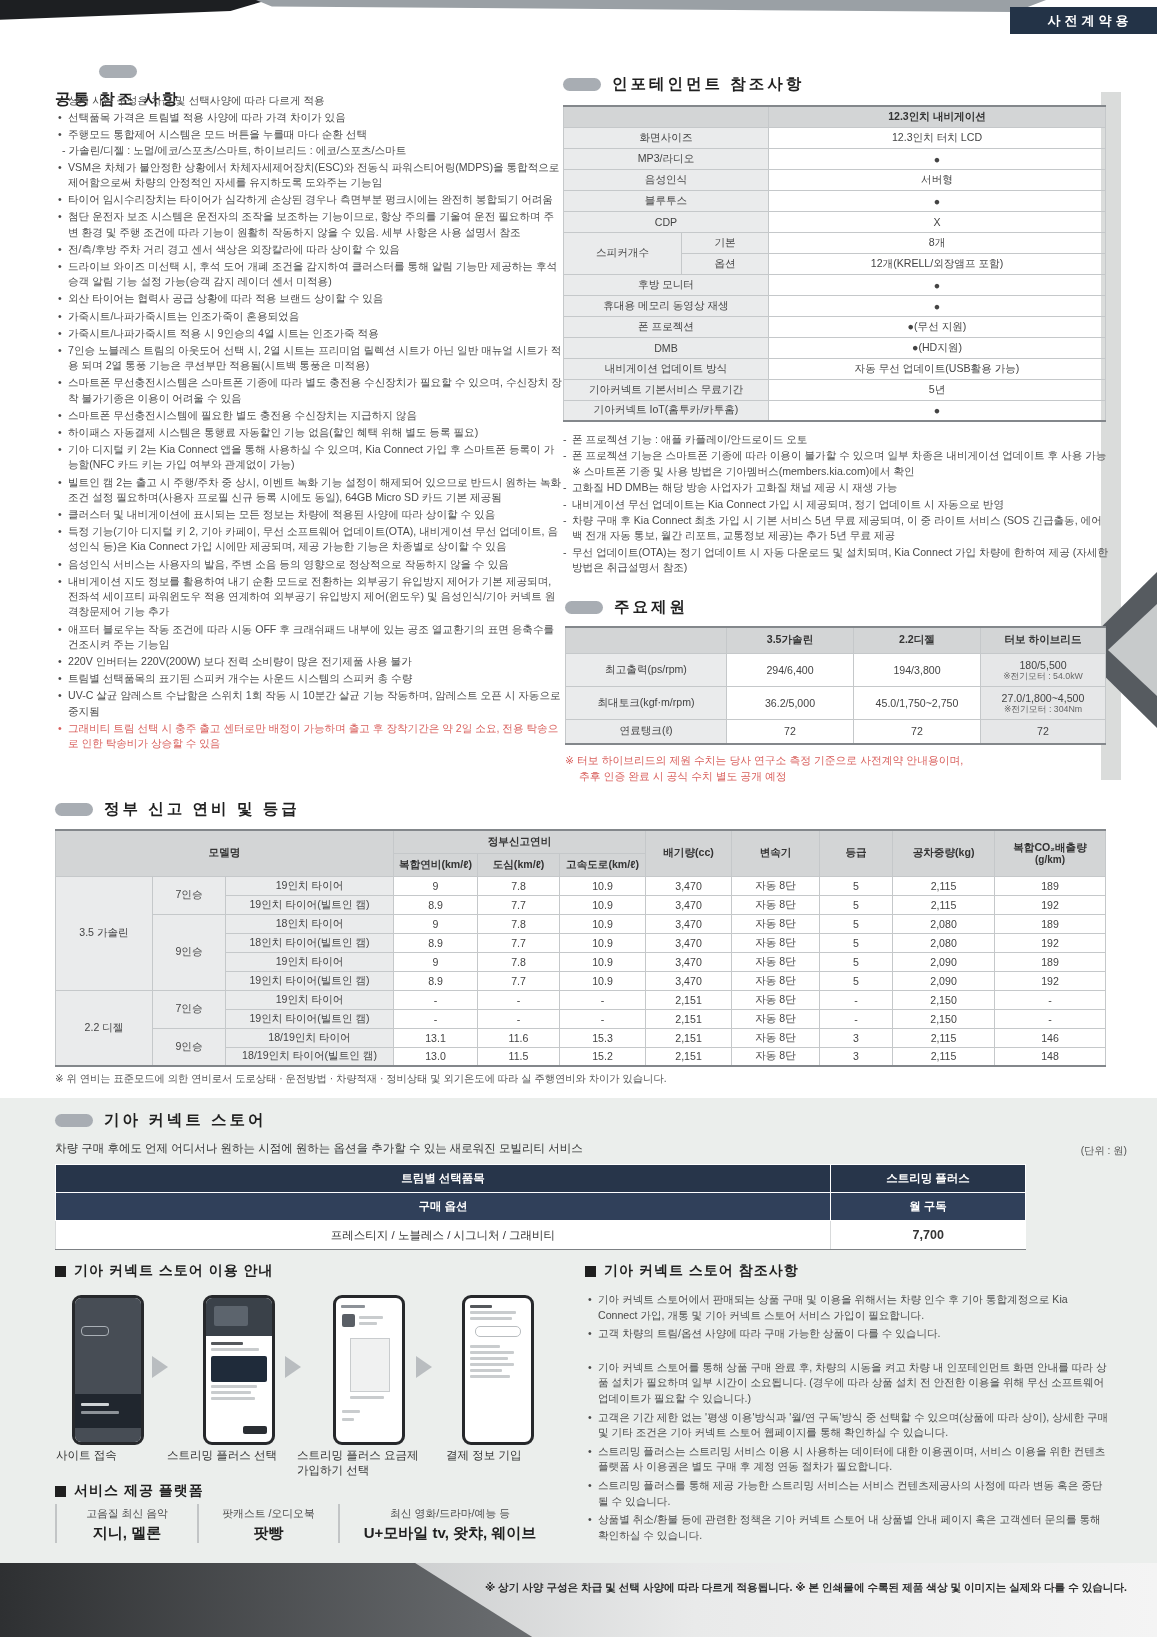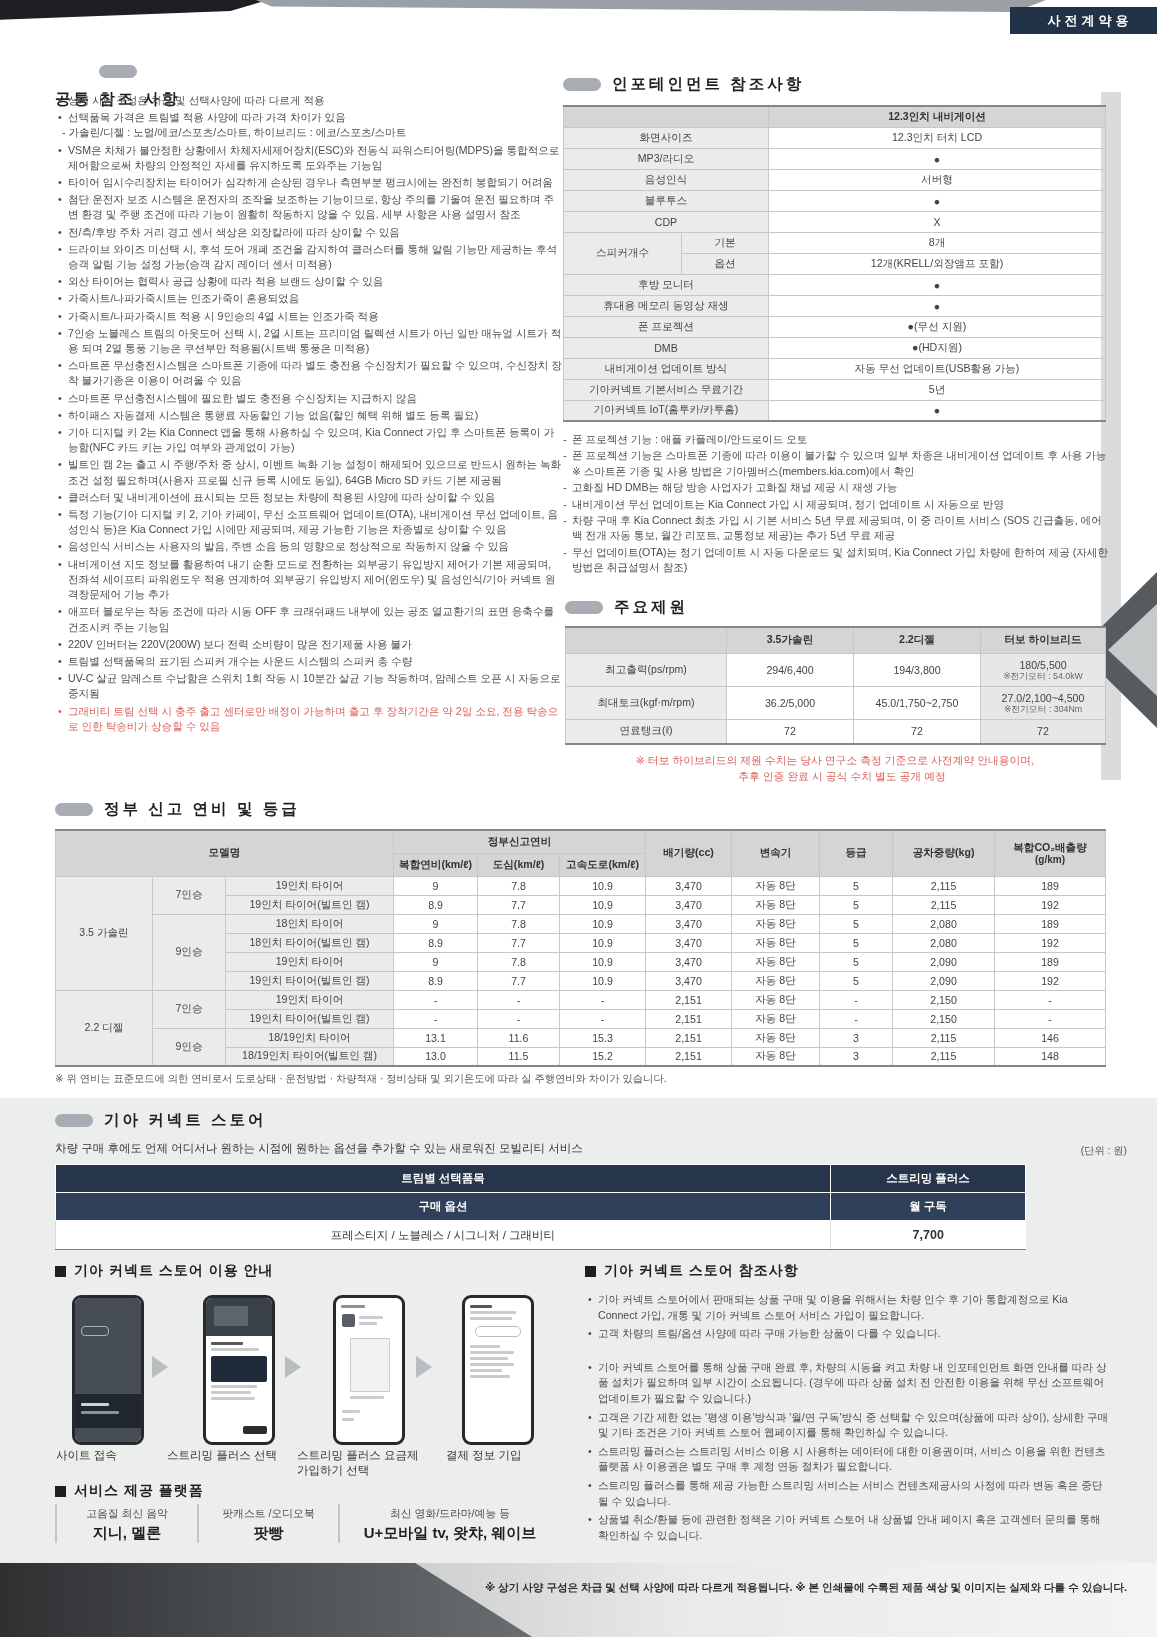--- a/index.html
+++ b/index.html
@@ -76,20 +76,21 @@
   <div class="deco-arrow2"></div>
   <div class="badge">사전계약용</div>
 
   <div class="abs sec-h" style="left:55px;top:65px;flex-direction:column;">
     <span class="pill"></span>
     <span>공통 참조 사항</span>
   </div>
   <div class="abs" style="left:58px;top:93px;width:505px;">
     <div class="blt">상기 사양 구성은 차급 및 선택사양에 따라 다르게 적용</div>
     <div class="blt">선택품목 가격은 트림별 적용 사양에 따라 가격 차이가 있음</div>
+    <div class="blt">주행모드 통합제어 시스템은 모드 버튼을 누를때 마다 순환 선택</div>
     <div class="blt sub">- 가솔린/디젤 : 노멀/에코/스포츠/스마트, 하이브리드 : 에코/스포츠/스마트</div>
     <div class="blt">VSM은 차체가 불안정한 상황에서 차체자세제어장치(ESC)와 전동식 파워스티어링(MDPS)을 통합적으로 제어함으로써 차량의 안정적인 자세를 유지하도록 도와주는 기능임</div>
     <div class="blt">타이어 임시수리장치는 타이어가 심각하게 손상된 경우나 측면부분 펑크시에는 완전히 봉합되기 어려움</div>
     <div class="blt">첨단 운전자 보조 시스템은 운전자의 조작을 보조하는 기능이므로, 항상 주의를 기울여 운전 필요하며 주변 환경 및 주행 조건에 따라 기능이 원활히 작동하지 않을 수 있음. 세부 사항은 사용 설명서 참조</div>
     <div class="blt">전/측/후방 주차 거리 경고 센서 색상은 외장칼라에 따라 상이할 수 있음</div>
     <div class="blt">드라이브 와이즈 미선택 시, 후석 도어 개폐 조건을 감지하여 클러스터를 통해 알림 기능만 제공하는 후석 승객 알림 기능 설정 가능(승객 감지 레이더 센서 미적용)</div>
     <div class="blt">외산 타이어는 협력사 공급 상황에 따라 적용 브랜드 상이할 수 있음</div>
     <div class="blt">가죽시트/나파가죽시트는 인조가죽이 혼용되었음</div>
     <div class="blt">가죽시트/나파가죽시트 적용 시 9인승의 4열 시트는 인조가죽 적용</div>
     <div class="blt">7인승 노블레스 트림의 아웃도어 선택 시, 2열 시트는 프리미엄 릴렉션 시트가 아닌 일반 매뉴얼 시트가 적용 되며 2열 통풍 기능은 쿠션부만 적용됨(시트백 통풍은 미적용)</div>
@@ -217,33 +218,33 @@
       <td class="hy">
         <span>180/5,500</span>
         <span class="small-note">※전기모터 : 54.0kW</span>
       </td>
     </tr>
     <tr style="height:33px">
       <td class="lb">최대토크(kgf·m/rpm)</td>
       <td>36.2/5,000</td>
       <td>45.0/1,750~2,750</td>
       <td class="hy">
-        <span>27.0/2,100~4,500</span>
+        <span>27.0/1,800~4,500</span>
         <span class="small-note">※전기모터 : 304Nm</span>
       </td>
     </tr>
     <tr style="height:25px">
       <td class="lb">연료탱크(ℓ)</td>
       <td>72</td>
       <td>72</td>
       <td class="hy">72</td>
     </tr>
   </tbody>
     </table>
-  <div class="abs red-note" style="left:565px;top:752px;width:540px;text-align:center;">
+  <div class="abs red-note" style="left:565px;top:752px;width:540px;">
     <div>※ 터보 하이브리드의 제원 수치는 당사 연구소 측정 기준으로 사전계약 안내용이며,</div>
     <div style="padding-left:14px;">추후 인증 완료 시 공식 수치 별도 공개 예정</div>
   </div>
 
   <div class="abs sec-h" style="left:55px;top:799px;">
     <span class="pill"></span>
     <span>정부 신고 연비 및 등급</span>
   </div>
   <table class="gt abs" style="left:55px;top:829px;width:1050px;">
     <colgroup>

